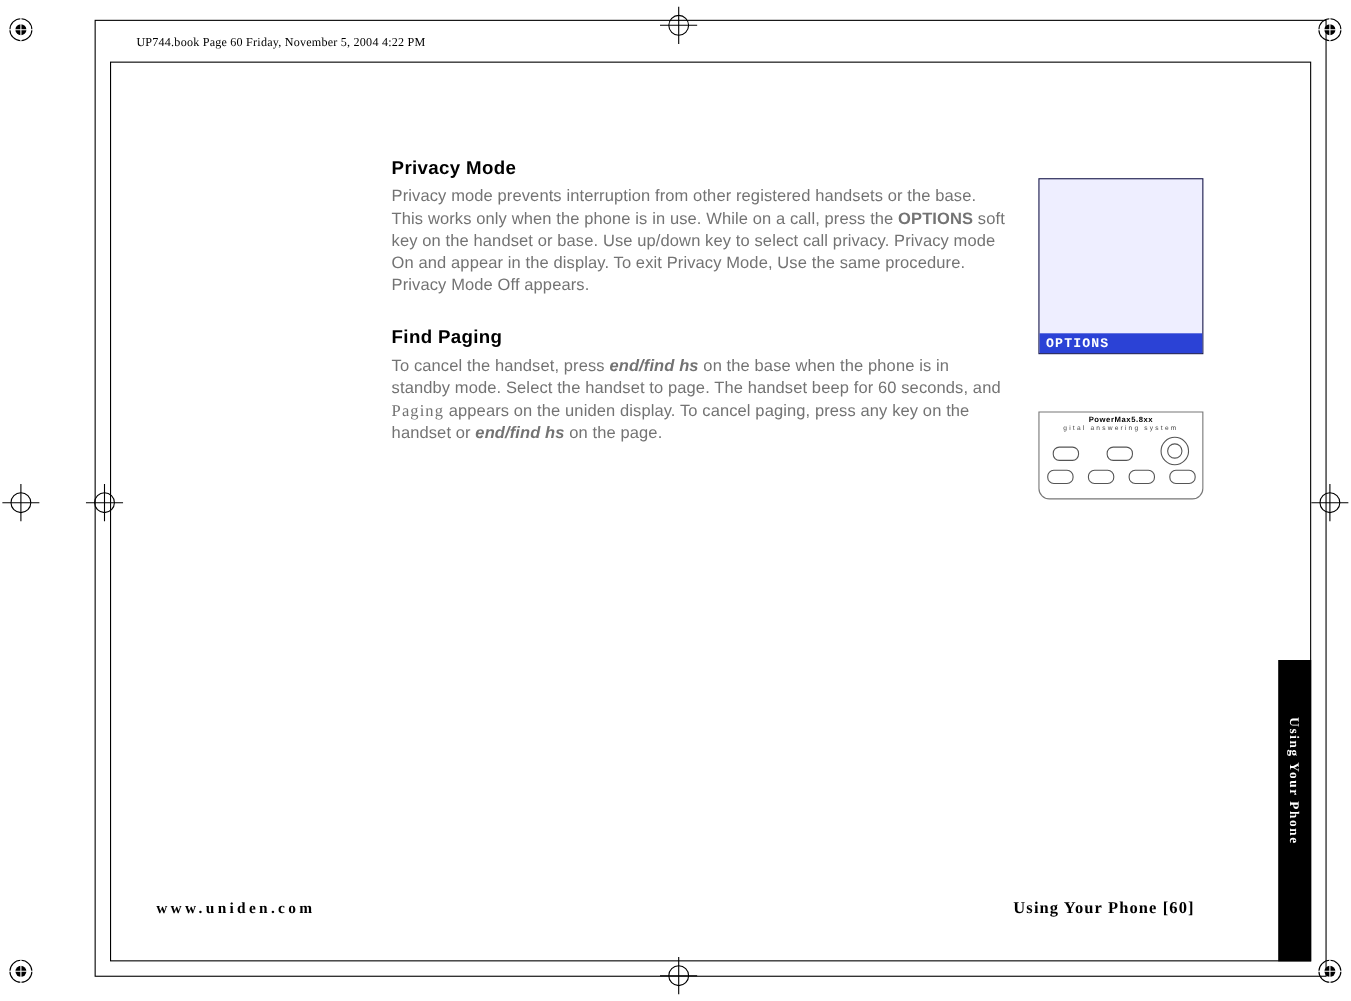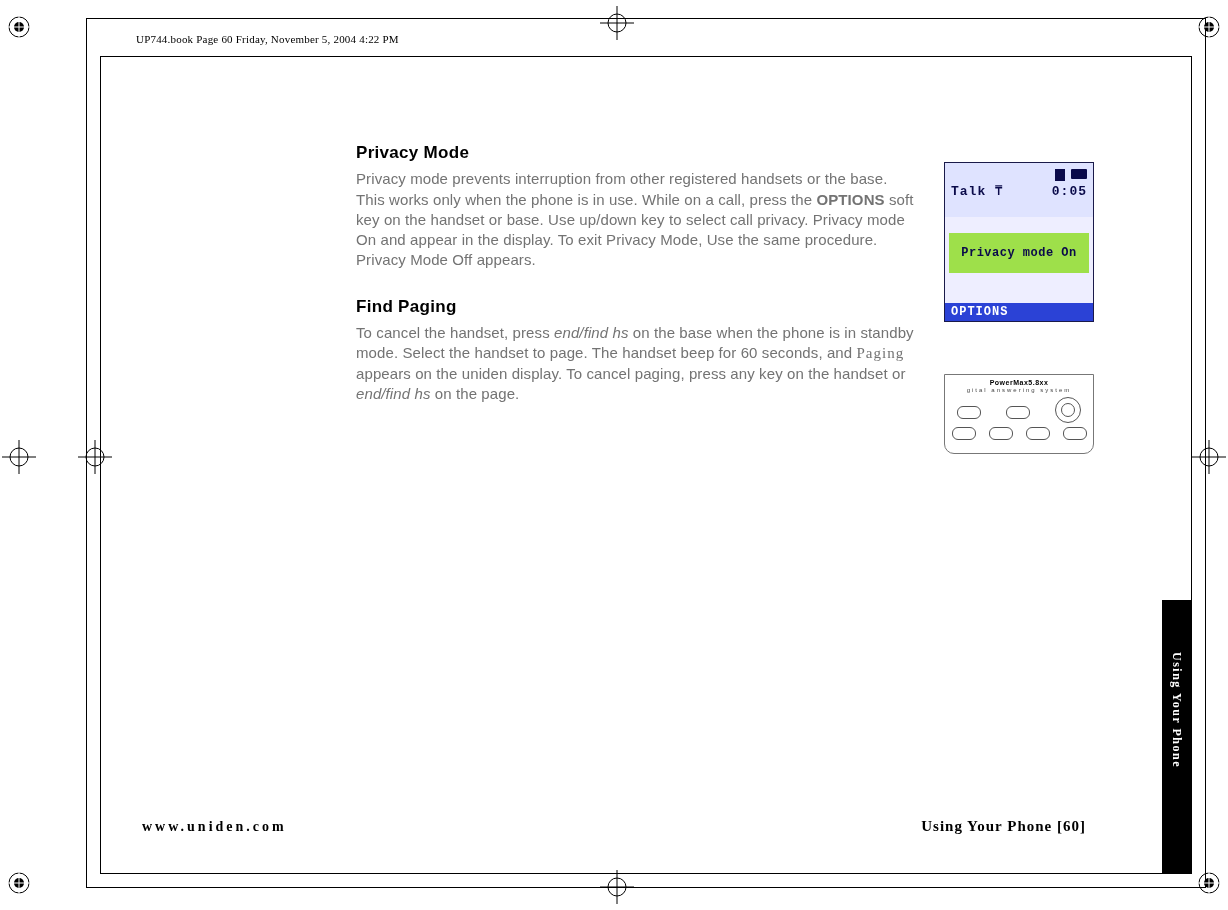--- a/index.html
+++ b/index.html
@@ -4,26 +4,26 @@
 <style>
 html,body{margin:0;padding:0;width:1228px;height:910px;font-family:Verdana,Geneva,sans-serif;background:#fff;color:#000;position:relative;overflow:hidden}
 .page{position:absolute;inset:0}
 .crop{position:absolute;border:1px solid #000}
 .crop.outer{left:86px;top:18px;right:22px;bottom:22px}
 .crop.inner{left:100px;top:56px;right:36px;bottom:36px}
 .corner{position:absolute;width:22px;height:22px}
 .corner svg{display:block}
 .reg{position:absolute;width:34px;height:34px}
 .reg svg{display:block}
-.framemaker-header{position:absolute;left:136px;top:34px;font:11px/1 Georgia,'Times New Roman',serif;letter-spacing:.2px}
+.framemaker-header{position:absolute;left:124px;top:34px;font:11px/1 Georgia,'Times New Roman',serif;letter-spacing:.2px}
 .content{position:absolute;left:356px;top:130px;width:564px}
 h2{font:700 17px/1.2 Verdana,Geneva,sans-serif;margin:13px 0 6px 0;letter-spacing:.3px}
 p{font:15px/1.35 Verdana,Geneva,sans-serif;margin:0 0 26px 0;letter-spacing:.1px;color:#737373}
 b{font-weight:700}
-i.key{font-style:italic;font-weight:400}
+i.key{font-style:italic;font-weight:700}
 .dotmatrix{font-family:Liberation Serif, serif;letter-spacing:1px}
 .footer-left{position:absolute;left:142px;bottom:76px;font:700 14px/1 Georgia,'Times New Roman',serif;letter-spacing:3px}
 .footer-right{position:absolute;right:142px;bottom:76px;font:700 15px/1 Georgia,'Times New Roman',serif;letter-spacing:1px}
 .tab{position:absolute;right:36px;top:600px;width:30px;height:220px;background:#000;color:#fff;display:flex;align-items:center;justify-content:center}
 .tab span{writing-mode:vertical-rl;font:700 12px/1 Georgia,'Times New Roman',serif;letter-spacing:1.5px}
 .tab-pad{position:absolute;right:36px;top:820px;width:30px;height:54px;background:#000}
 .lcd{position:absolute;left:944px;top:162px;width:148px;height:158px;border:1px solid #1a1a4a;background:#eef;font-family:'Courier New',monospace}
 .lcd .top{height:54px;background:#dfe3ff;position:relative}
 .lcd .badge{position:absolute;right:28px;top:6px;width:10px;height:12px;background:#0a0a4a}
 .lcd .batt{position:absolute;right:6px;top:6px;width:16px;height:10px;background:#0a0a4a;border-radius:1px}
@@ -125,29 +125,20 @@
       <span>Privacy mode prevents interruption from other registered handsets or the base. This works only when the phone is in use. While on a call, press the </span><b>OPTIONS</b><span> soft key on the handset or base. Use up/down key to select call privacy. Privacy mode On and appear in the display. To exit Privacy Mode, Use the same procedure. Privacy Mode Off appears.</span>
     </p>
 
     <h2>Find Paging</h2>
     <p>
       <span>To cancel the handset, press </span><i class="key">end/find hs</i><span> on the base when the phone is in standby mode. Select the handset to page. The handset beep for 60 seconds, and </span><span class="dotmatrix">Paging</span><span> appears on the uniden display. To cancel paging, press any key on the handset or </span><i class="key">end/find hs</i><span> on the page.</span>
     </p>
   </div>
 
   <div class="lcd">
-    <div class="top">
-      <div class="badge"></div>
-      <div class="batt"></div>
-      <div class="talk"><span>Talk</span> <span>⍑</span></div>
-      <div class="time">0:05</div>
-    </div>
-    <div class="mid">
-        <span>Privacy mode On</span>
-      </div>
     <div class="opt">OPTIONS</div>
   </div>
 
   <div class="base">
     <div class="brand">PowerMax5.8xx</div>
     <div class="sub">gital  answering  system</div>
     <div class="row">
       <div class="oval"></div>
       <div class="oval"></div>
       <div class="circ"></div>

